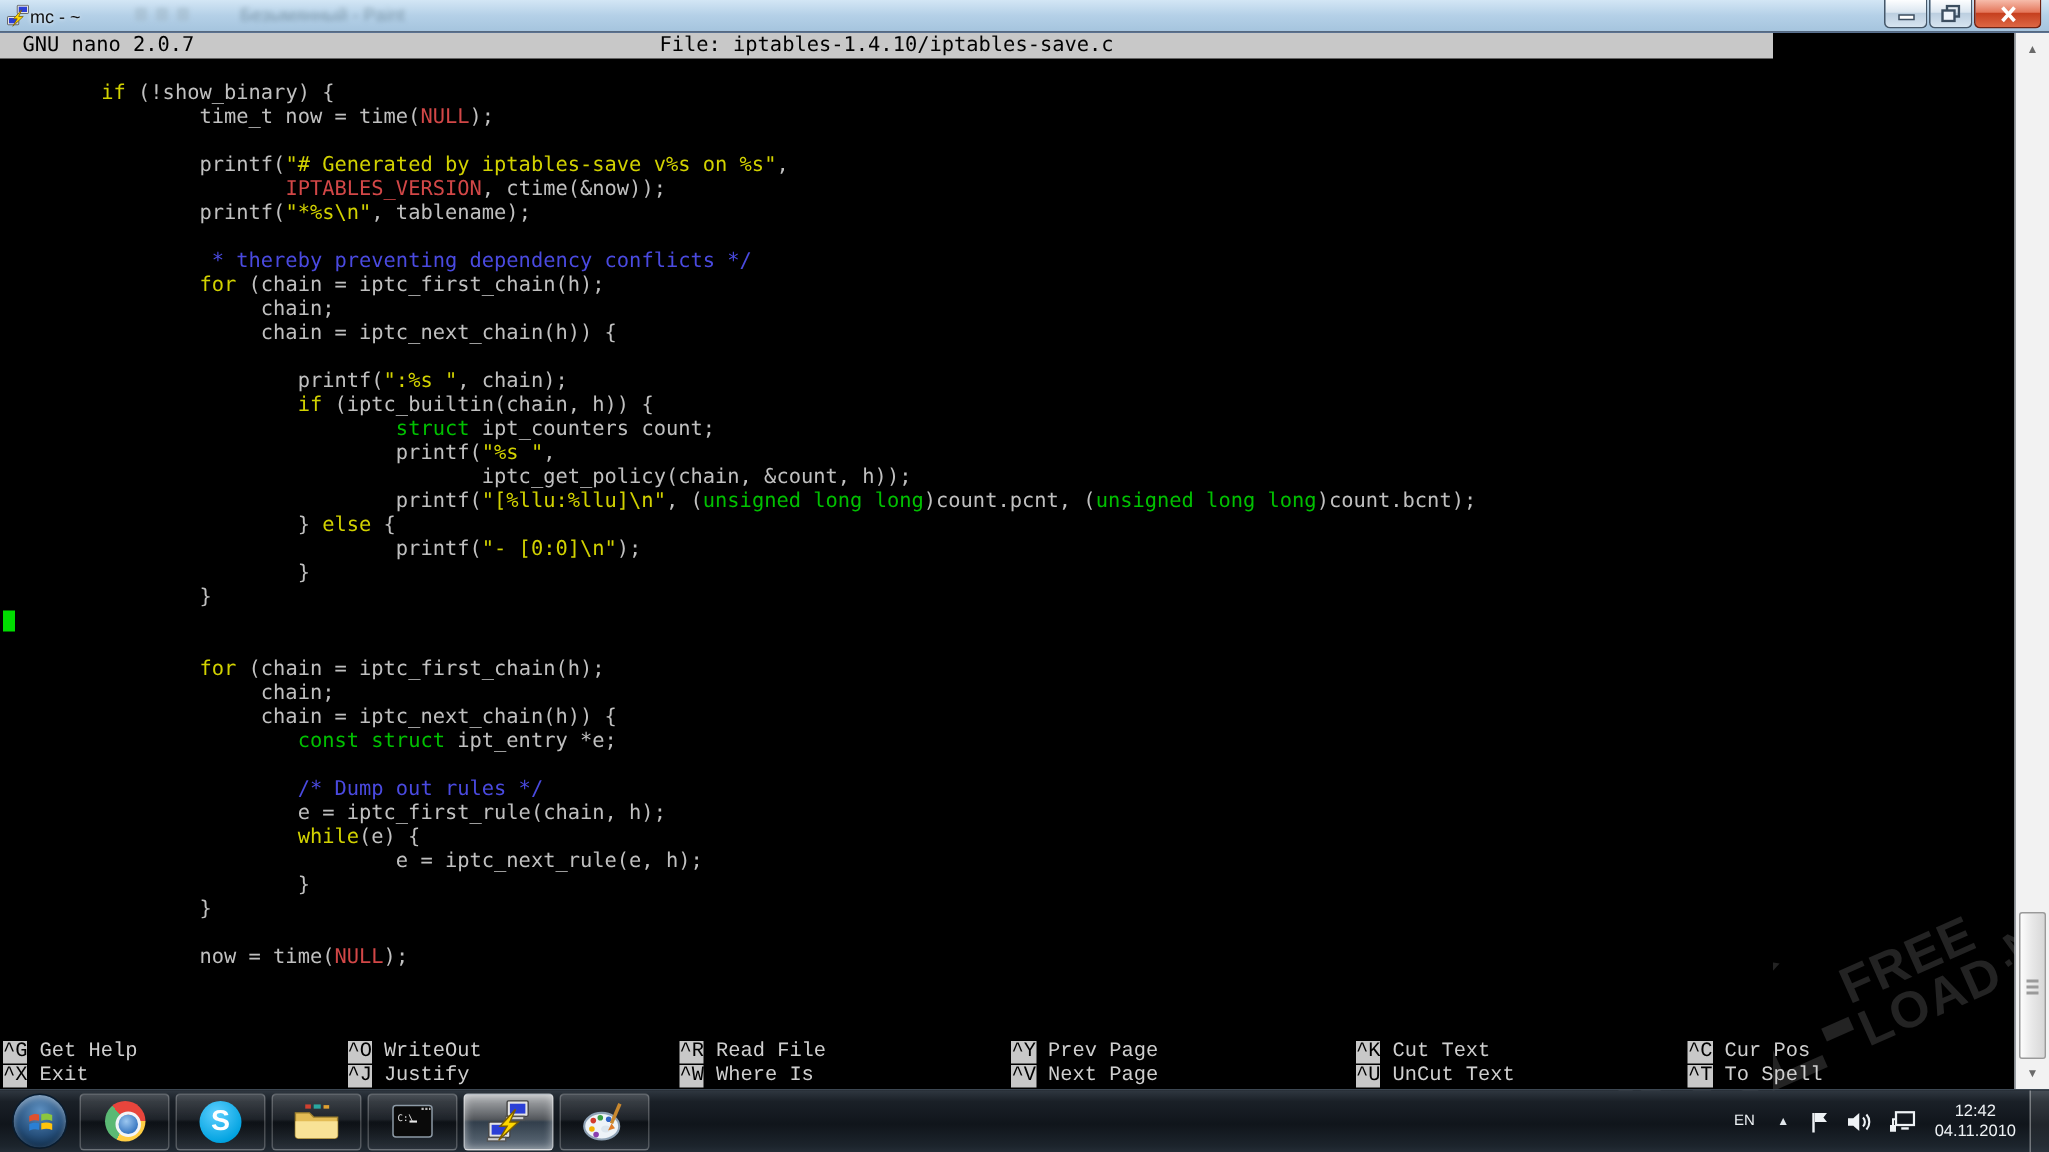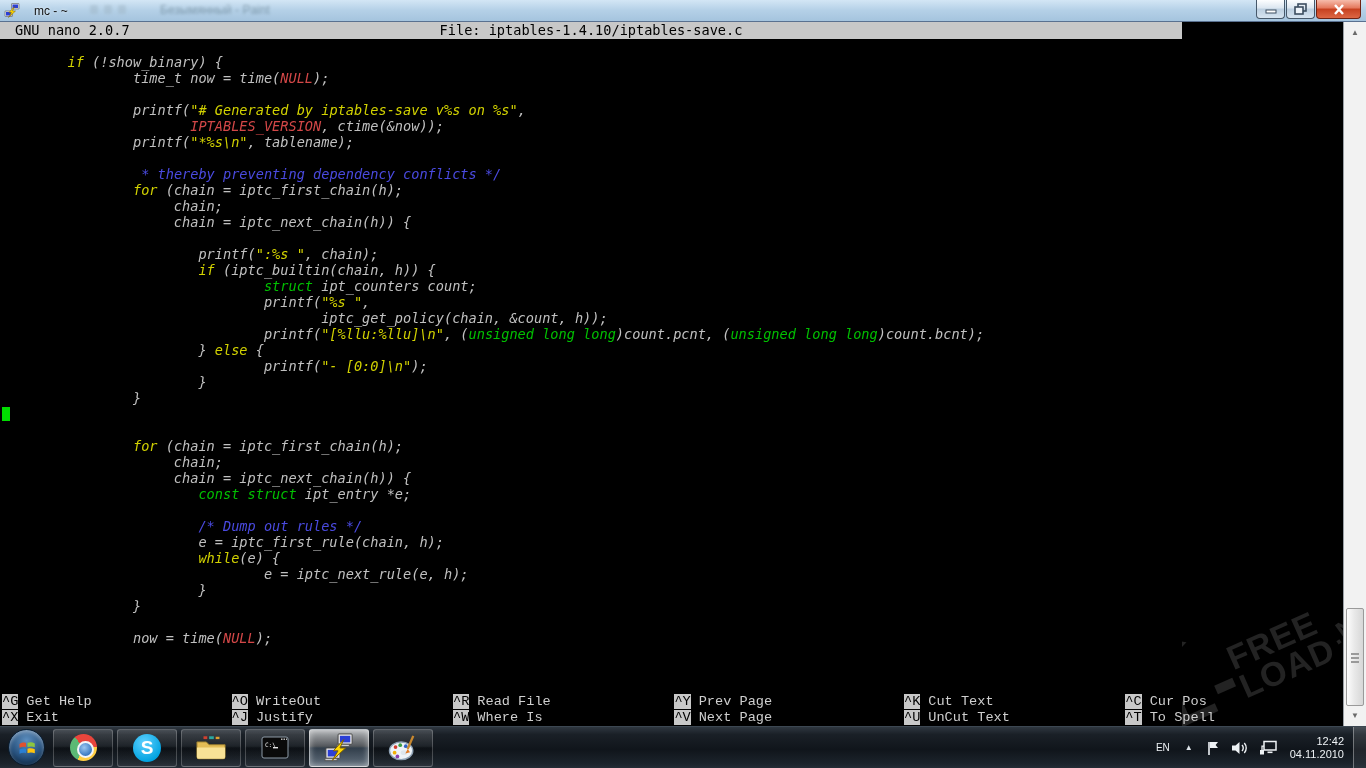--- a/index.html
+++ b/index.html
@@ -4,21 +4,21 @@
 <style>
   * { margin:0; padding:0; box-sizing:border-box; }
   html,body { width:1366px; height:768px; overflow:hidden; background:#000; }
   body { font-family:"Liberation Sans", sans-serif; }
   .desktop { position:relative; width:1366px; height:768px; overflow:hidden; background:#000; }
 
   
   .titlebar { position:absolute; top:0; left:0; right:0; height:22px;
     background:linear-gradient(#d3e6f5,#b4d0e7 50%,#a5c4de);
     border-bottom:1px solid #5a7190; overflow:visible; z-index:40; }
-  .title-left { display:flex; align-items:center; height:22px; padding-left:4px; gap:14px; }
+  .title-left { display:flex; align-items:center; height:22px; padding-left:4px; gap:0; }
   .win-title { font-size:12px; color:#111; text-shadow:0 0 3px rgba(255,255,255,.9); }
   .ghost-title { position:absolute; left:160px; top:3px; font-size:12px; color:#56707f;
     filter:blur(1.6px); opacity:.55; }
   .ghost-icons { position:absolute; left:90px; top:5px; width:8px; height:9px;
     background:#9fb6c6; border-radius:2px; filter:blur(1.5px); opacity:.5;
     box-shadow:14px 0 0 #9fb6c6, 28px 0 0 #9fb6c6; }
   .win-controls { position:absolute; top:0; right:5px; display:flex; gap:1px; z-index:50; }
   .win-btn { height:19px; width:29px; border:1px solid #46586a; border-top:none;
     border-radius:0 0 4px 4px; display:flex; align-items:center; justify-content:center;
     background:linear-gradient(#fdfeff,#dbe6f0 45%,#bccfe0 50%,#d6e4f0); }
@@ -26,21 +26,21 @@
     background:linear-gradient(#f6bcab,#e4775b 45%,#c6401f 50%,#dd6744); border-color:#6e2314; }
 
   
   .terminal { position:absolute; top:22px; left:0; width:1182px; height:704px;
     background:#000; font-family:"DejaVu Sans Mono", monospace; font-size:13.6px;
     line-height:16px; z-index:10; }
   .nano-header { position:absolute; top:0; left:0; right:0; height:17px;
     background:#c8c8c8; color:#000; z-index:12; }
   .nano-version { position:absolute; left:15px; top:0; line-height:17px; }
   .nano-file { position:absolute; left:50%; transform:translateX(-50%); top:0; line-height:17px; white-space:nowrap; }
-  .code { position:absolute; top:32px; left:2px; right:0; z-index:5;font-style:italic; }
+  .code { position:absolute; top:32px; left:2px; right:0; z-index:5; }
   .code-line { height:16px; white-space:pre; }
   .seg-p { color:var(--c-plain); }
   .seg-k { color:var(--c-keyword); }
   .seg-s { color:var(--c-string); }
   .seg-t { color:var(--c-type); }
   .seg-c { color:var(--c-comment); }
   .seg-m { color:var(--c-macro); }
   .cursor { display:inline-block; width:8px; height:14px; margin-top:1px;
     background:var(--c-cursor); vertical-align:top; }
 
@@ -96,21 +96,21 @@
     border-radius:50%; background:radial-gradient(circle at 40% 35%, #9cc7f0, #3a79c2 70%);
     border:2px solid #f2f5f8; }
   .ticon-skype { width:28px; height:28px; border-radius:50%; background:radial-gradient(circle at 40% 30%, #5ed0ff, #00a2e0 75%);
     color:#fff; font-size:19px; font-weight:bold; display:flex; align-items:center; justify-content:center; }
 
   
   .tray { margin-left:auto; display:flex; align-items:center; height:42px; color:#eef2f5; }
   .tray-lang { font-size:10px; padding:0 8px; }
   .tray-expand { font-size:8px; color:#dfe5ea; padding:0 7px; }
   .tray-ico { padding:0 5px; display:flex; align-items:center; }
-  .tray-clock { padding:0 9px 0 8px; text-align:right; font-size:11px; line-height:13px; }
+  .tray-clock { padding:0 9px 0 8px; text-align:center; font-size:11px; line-height:13px; }
   .show-desktop { width:13px; height:42px; border-left:1px solid rgba(255,255,255,.35);
     background:linear-gradient(rgba(255,255,255,.12),rgba(255,255,255,.03)); }
 </style>
 </head>
 <body>
 
 <div class="desktop">
 
   <div class="watermark">
     <svg class="wm-arrow" width="90" height="44" viewBox="0 0 90 44">

